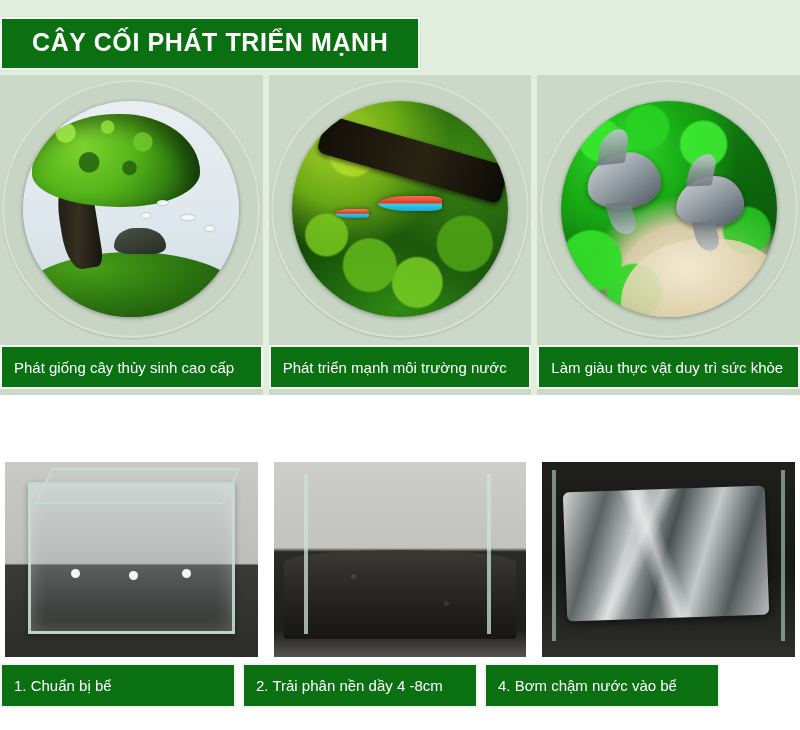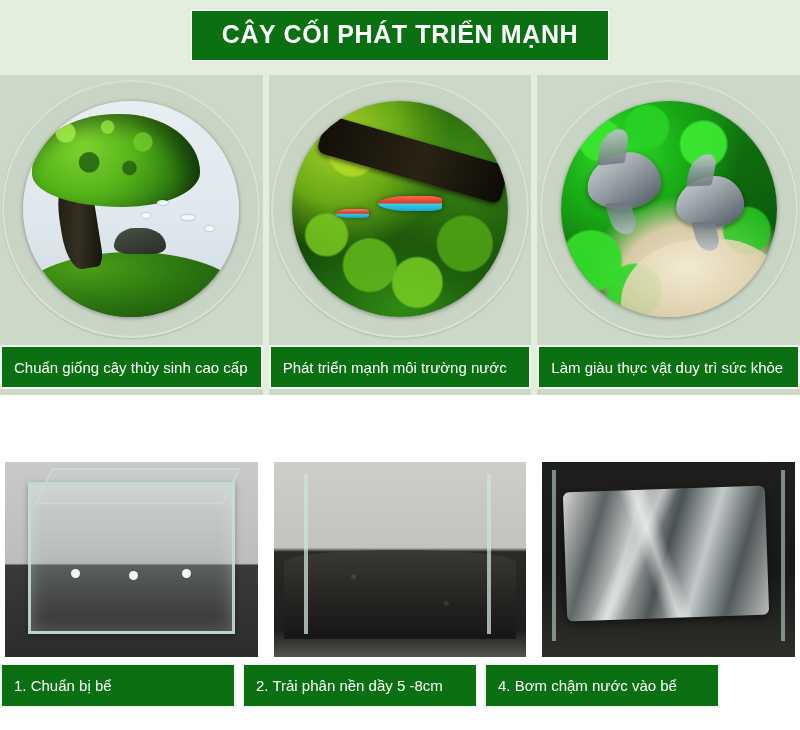--- a/index.html
+++ b/index.html
@@ -19,25 +19,24 @@
   
   .section-plants {
     position: absolute;
     left: 0; top: 0;
     width: 800px; height: 395px;
     background: #e2eede;
   }
 
   .banner-row {
     position: absolute;
-    left: 0; top: 0;
+    left: 0; top: 8px;
     width: 800px; height: 70px;
     display: flex;
     align-items: center;
-    justify-content: center;
   }
 
   .banner {
     background: #0a7012;
     color: #ffffff;
     font-weight: bold;
     letter-spacing: 0.6px;
     text-align: center;
     border: 2px solid #f2f7f0;
     box-shadow: 0 0 0 1px #d9e6d4;
@@ -439,21 +438,21 @@
           <div class="sand"></div>
           <div class="angel a1"></div>
           <div class="angel a2"></div>
         </div>
       </div>
     </div>
 
   </div>
 
   <div class="caption-row">
-    <div class="caption">Chuẩn giống cây thủy sinh cao cấp</div>
+    <div class="caption">Phát giống cây thủy sinh cao cấp</div>
     <div class="caption">Phát triển mạnh môi trường nước</div>
     <div class="caption">Làm giàu thực vật duy trì sức khỏe</div>
   </div>
 
 </div>
 
 <div class="section-usage">
 
 
   <div class="photo-row">
@@ -480,17 +479,17 @@
         <div class="bagwrap"></div>
         <div class="glass-l"></div>
         <div class="glass-r"></div>
       </div>
     </div>
 
   </div>
 
   <div class="caption-row-2">
     <div class="caption">1. Chuẩn bị bể</div>
-    <div class="caption">2. Trải phân nền dầy 5 -8cm</div>
+    <div class="caption">2. Trải phân nền dầy 4 -8cm</div>
     <div class="caption">4. Bơm chậm nước vào bể</div>
   </div>
 
 </div>
 
 </body></html>

